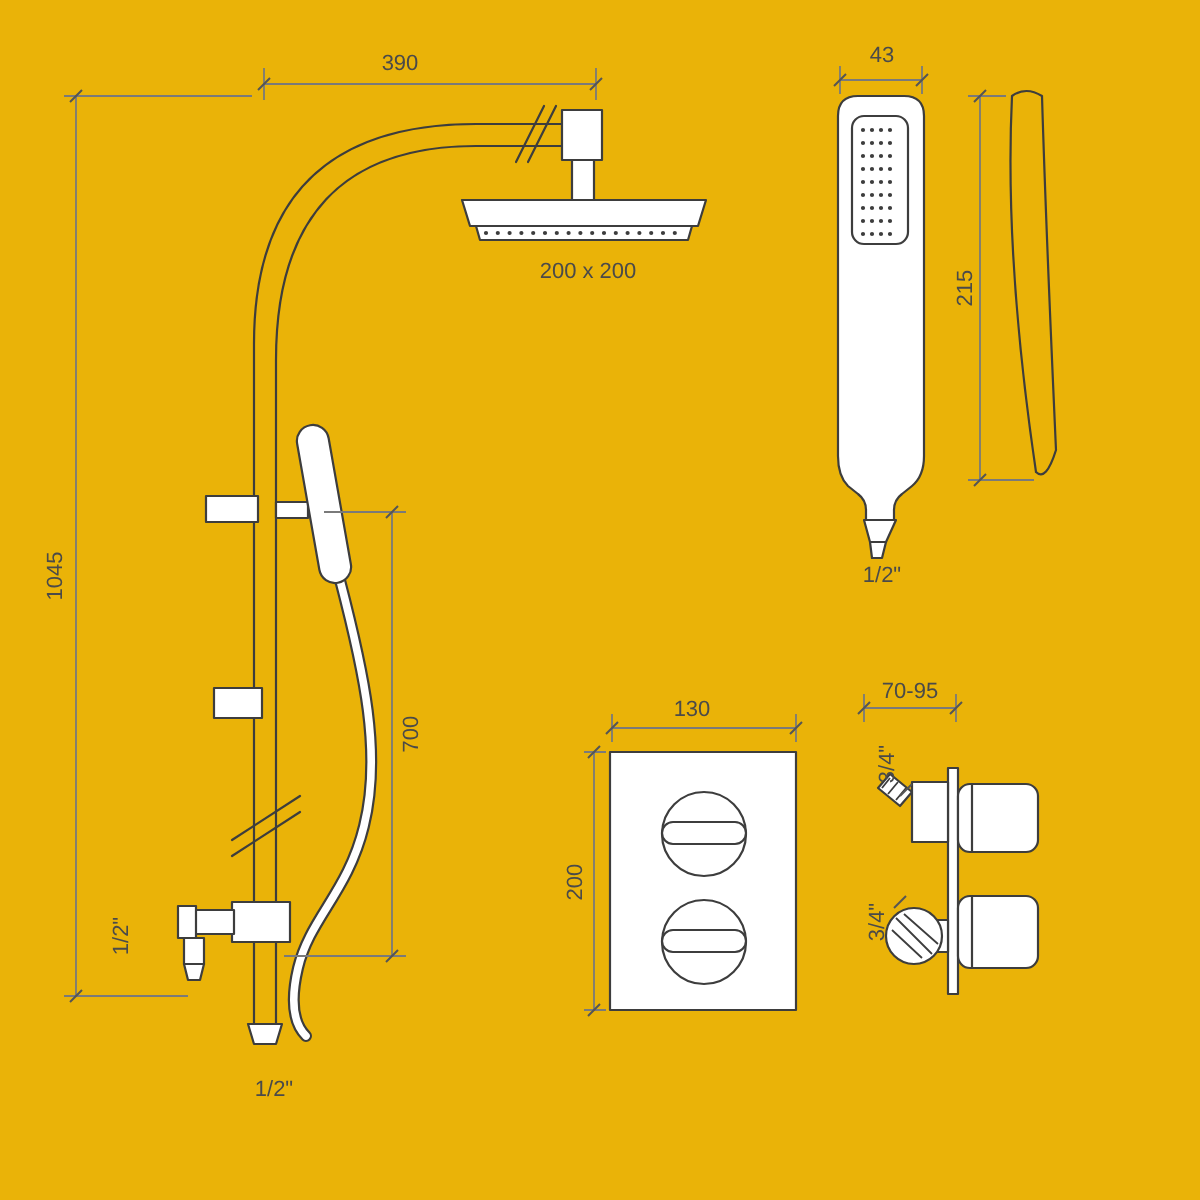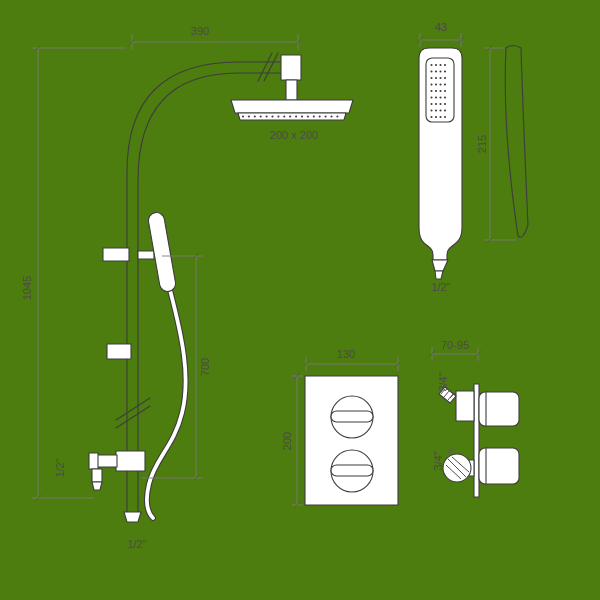--- a/index.html
+++ b/index.html
@@ -1,16 +1,16 @@
 <!DOCTYPE html>
 <html><head>
 <meta charset="utf-8">
 <style>
   html,body{margin:0;padding:0;background:#ffffff;}
-  .canvas{position:relative;width:600px;height:600px;background:#4d7c0f;font-family:"Liberation Sans",sans-serif;overflow:hidden;}
+  .canvas{position:relative;width:600px;height:600px;background:#eab308;font-family:"Liberation Sans",sans-serif;overflow:hidden;}
   svg{display:block;}
   .ln{fill:none;stroke:#3d3d3d;stroke-width:1.1;stroke-linejoin:round;stroke-linecap:round;}
   .lnf{fill:#ffffff;stroke:#3d3d3d;stroke-width:1.1;stroke-linejoin:round;}
   .dim{fill:none;stroke:#7a7a7a;stroke-width:0.9;}
   .tick{fill:none;stroke:#555555;stroke-width:1;}
   .lbl{fill:#4a4a4a;font-size:11px;}
   .dots{fill:none;stroke:#3d3d3d;stroke-width:2.1;stroke-linecap:round;}
   .hose-outer{fill:none;stroke:#3d3d3d;stroke-width:6;stroke-linecap:round;}
   .hose-inner{fill:none;stroke:#ffffff;stroke-width:3.8;stroke-linecap:round;}
   .hatch{fill:none;stroke:#3d3d3d;stroke-width:0.9;}

